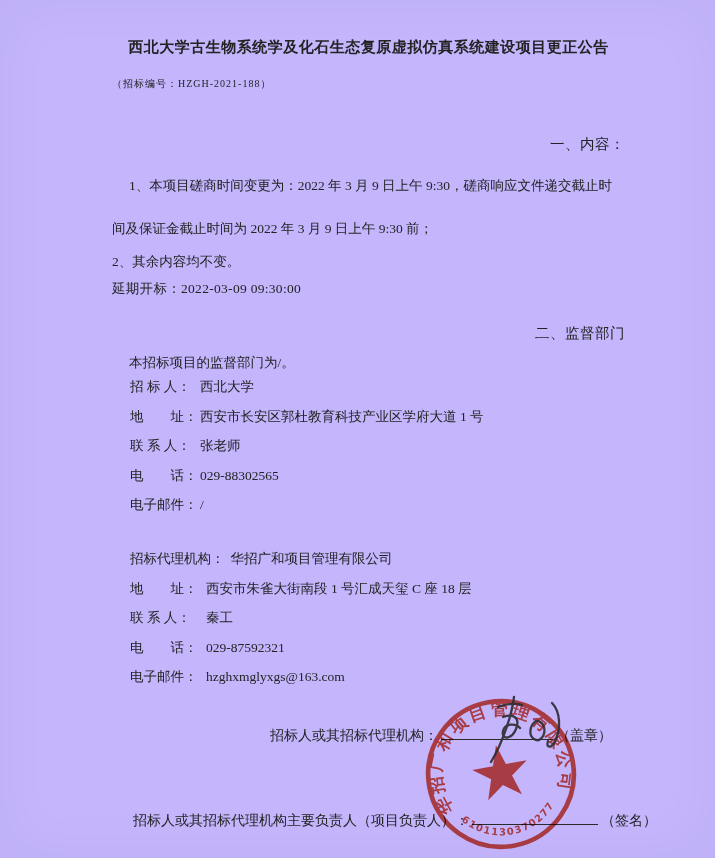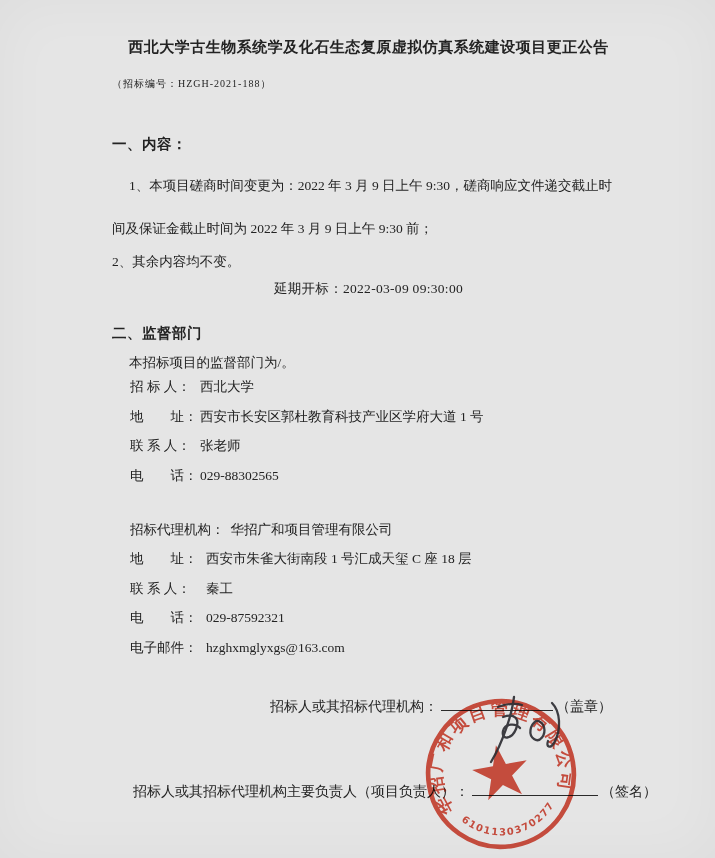--- a/index.html
+++ b/index.html
@@ -1,21 +1,21 @@
 <!DOCTYPE html>
 <html><head>
 <meta charset="utf-8">
 <style>
   * { margin:0; padding:0; box-sizing:border-box; }
   html,body { background:#ffffff; }
   .page {
     position:relative;
     width:715px; height:858px;
     margin:0 auto;
-    background:#e5e5e5;
+    background:#c4b5fd;
     box-shadow: inset 0 0 60px rgba(0,0,0,0.035);
     font-family:"Liberation Serif","DejaVu Serif",serif;
     color:#232323;
     font-size:13.5px;
     line-height:20px;
     padding:0 90px 0 112px;
     overflow:hidden;
   }
   .doc-title {
     margin-top:36px;
@@ -24,28 +24,28 @@
     font-weight:700;
     letter-spacing:0.5px;
     white-space:nowrap;
   }
   .doc-subtitle {
     margin-top:16px;
     text-align:left;
     font-size:10px; line-height:20px;
     letter-spacing:1px;
   }
-  .h { font-weight:700; font-size:14.5px; line-height:20px; letter-spacing:0.5px; }
+  .h { font-weight:400; font-size:14.5px; line-height:20px; letter-spacing:0.5px;text-align:right; }
   .h1 { margin-top:40px; }
   .h2 { margin-top:24px; }
   .h3 { margin-top:2px; }
   .para { font-size:13.5px; }
   .p-item1 { margin-top:10px; line-height:43px; text-indent:1.25em; }
   .p-item2 { margin-top:2px; }
-  .p-postpone { margin-top:7px; letter-spacing:0.3px;text-align:center; }
+  .p-postpone { margin-top:7px; letter-spacing:0.3px; }
   .p-sup { margin-top:10px; text-indent:1.25em; }
   .rows { margin-top:4px; margin-left:18px; }
   .rows2 { margin-top:34px; margin-left:18px; }
   .row { line-height:20px; margin-bottom:9.5px; white-space:nowrap; }
   .row:last-child { margin-bottom:0; }
   .lbl { display:inline-block; min-width:70px; white-space:pre; }
   .lbl.wide { min-width:0; }
   .val {}
   .val.gap { margin-left:6px; }
   .sig-line { white-space:nowrap; font-size:14px; line-height:21px; }
@@ -100,20 +100,23 @@
     </div>
     <div class="row">
       <span class="lbl">地　　址：</span><span class="val">西安市长安区郭杜教育科技产业区学府大道 1 号</span>
     </div>
     <div class="row">
       <span class="lbl">联 系 人：</span><span class="val">张老师</span>
     </div>
     <div class="row">
       <span class="lbl">电　　话：</span><span class="val">029-88302565</span>
     </div>
+    <div class="row">
+      <span class="lbl">电子邮件：</span><span class="val">/</span>
+    </div>
   </div>
 
   <div class="rows2">
     <div class="row">
       <span class="lbl wide">招标代理机构：</span><span class="val gap">华招广和项目管理有限公司</span>
     </div>
     <div class="row">
       <span class="lbl">地　　址：</span><span class="val gap">西安市朱雀大街南段 1 号汇成天玺 C 座 18 层</span>
     </div>
     <div class="row">

